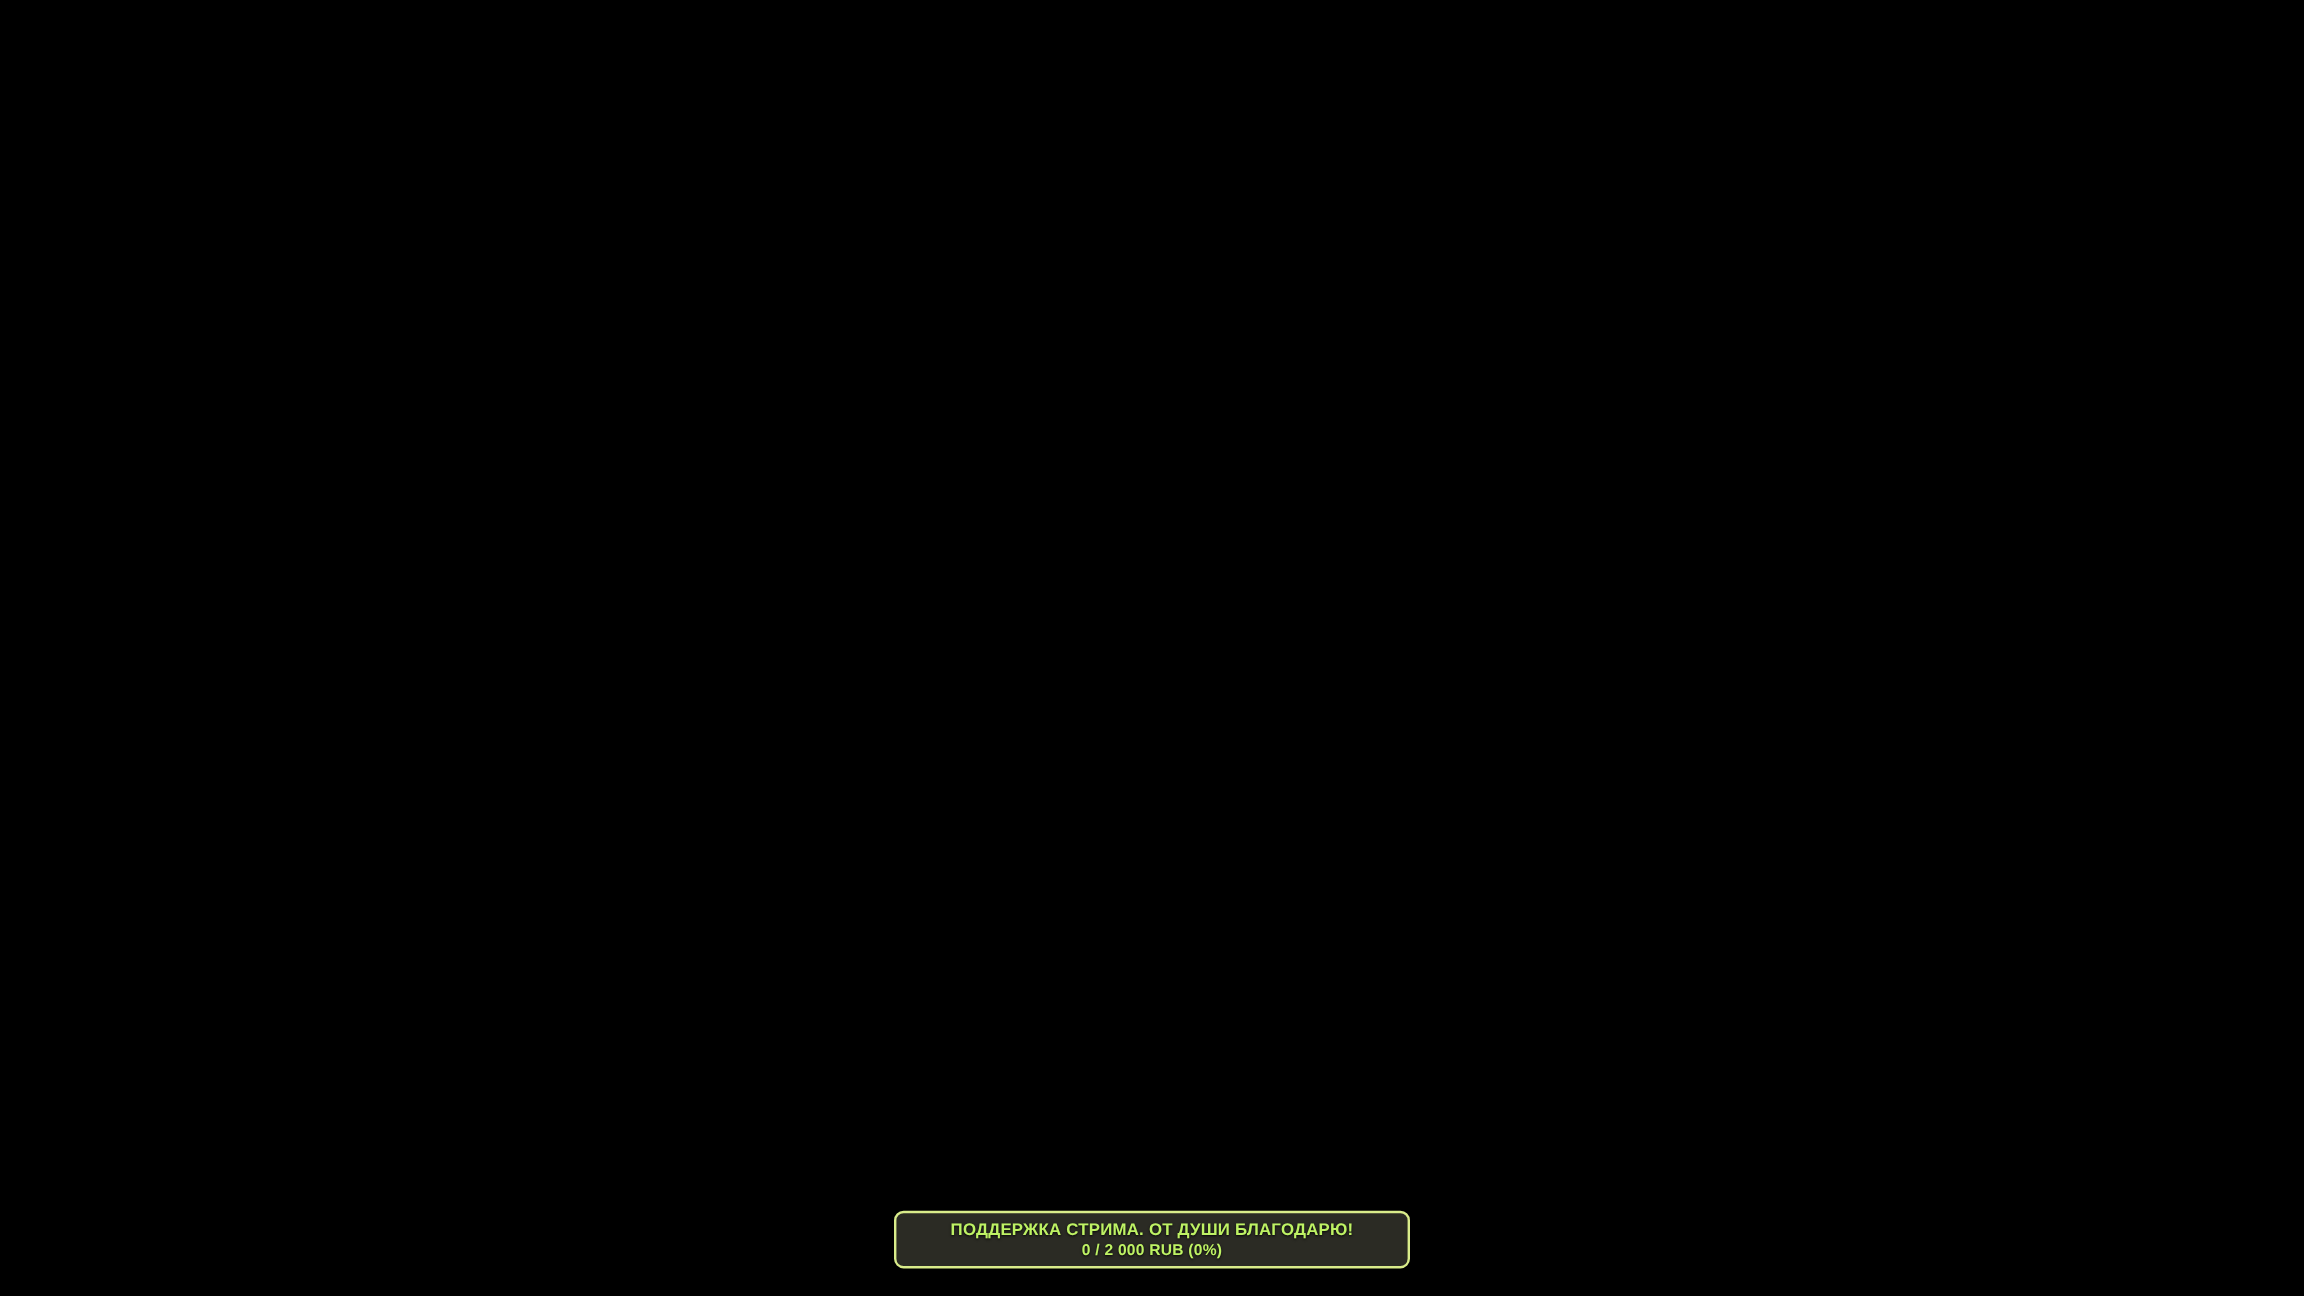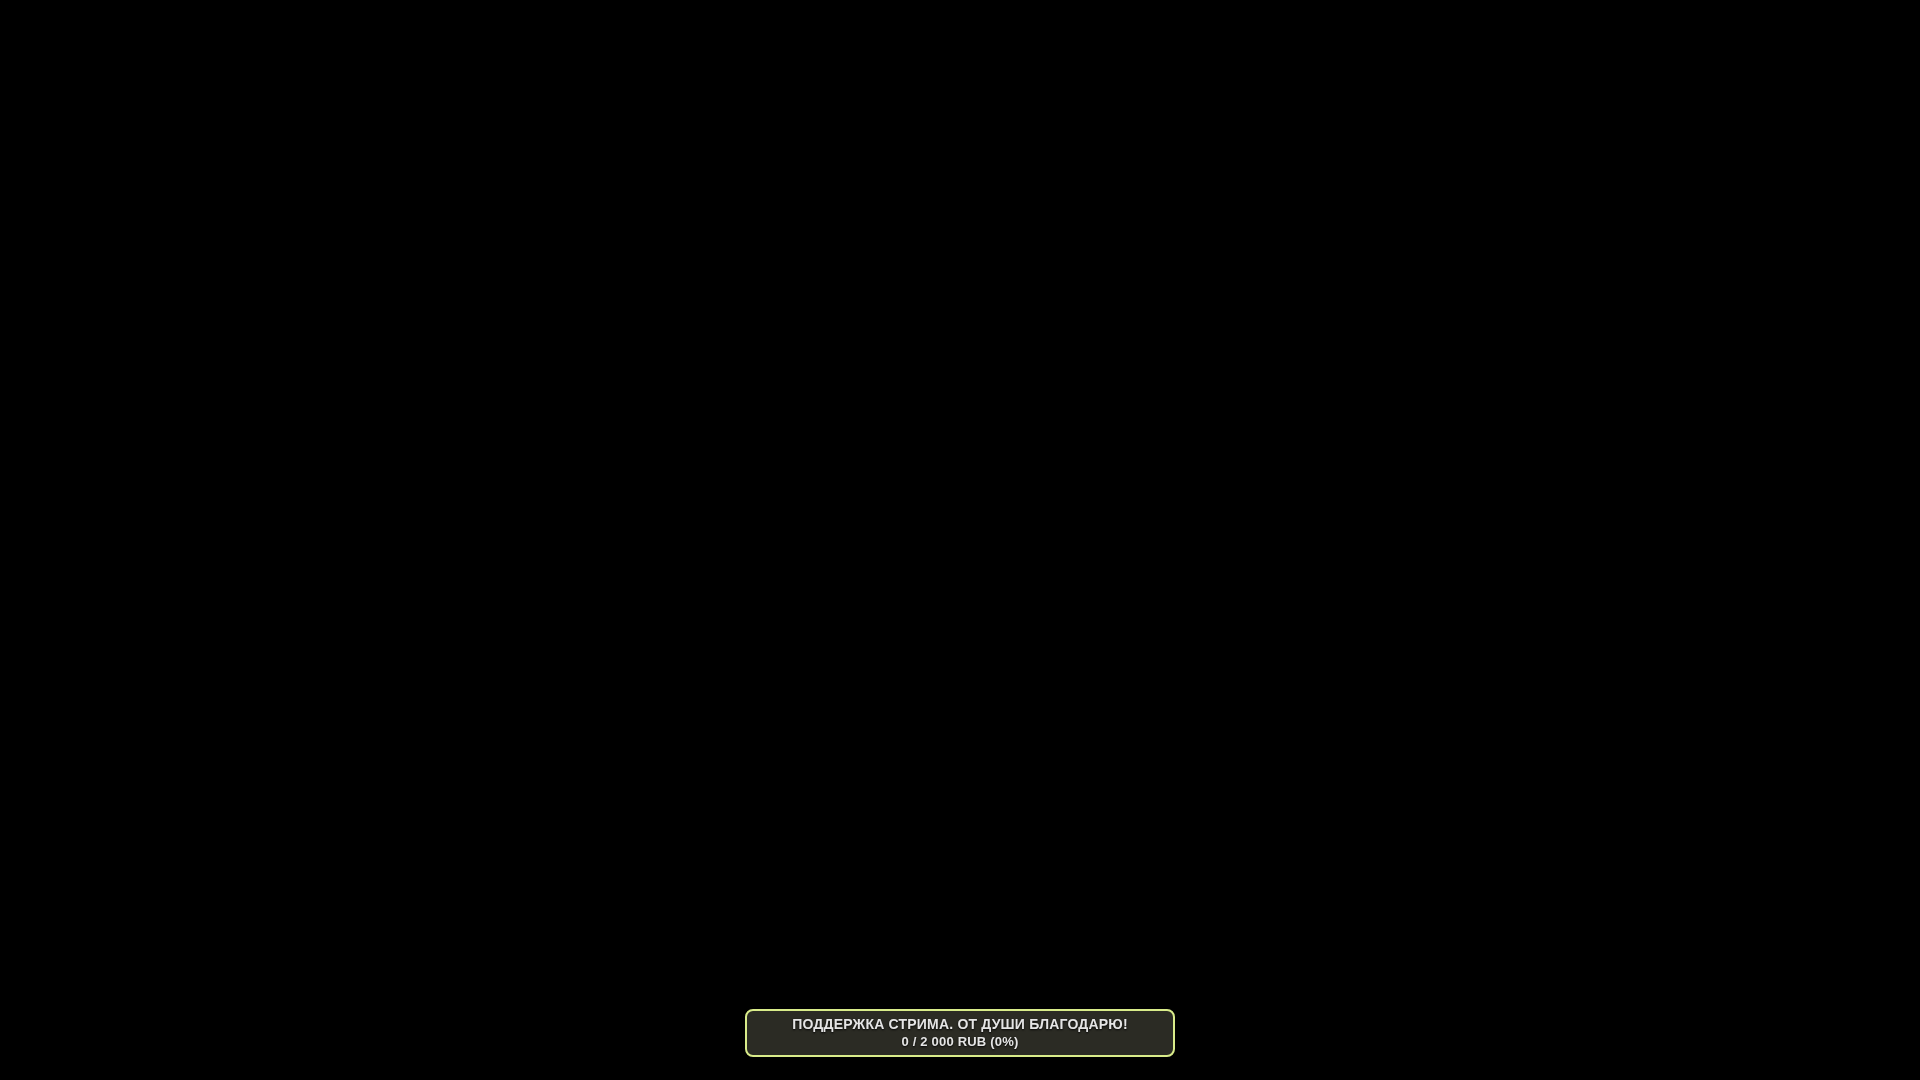--- a/index.html
+++ b/index.html
@@ -44,21 +44,21 @@
     left: 0;
     top: 0;
     height: 100%;
     width: 0%;
     background: #8fa34a;
   }
 
   .goal-text {
     position: relative;
     z-index: 2;
-    color: #e5e5e5;
+    color: #bef264;
     font-weight: bold;
     text-shadow: 0 1px 2px rgba(0,0,0,0.9);
     letter-spacing: 0.2px;
     white-space: nowrap;
   }
 
   #goal-title {
     font-size: 14px;
     line-height: 17px;
   }

